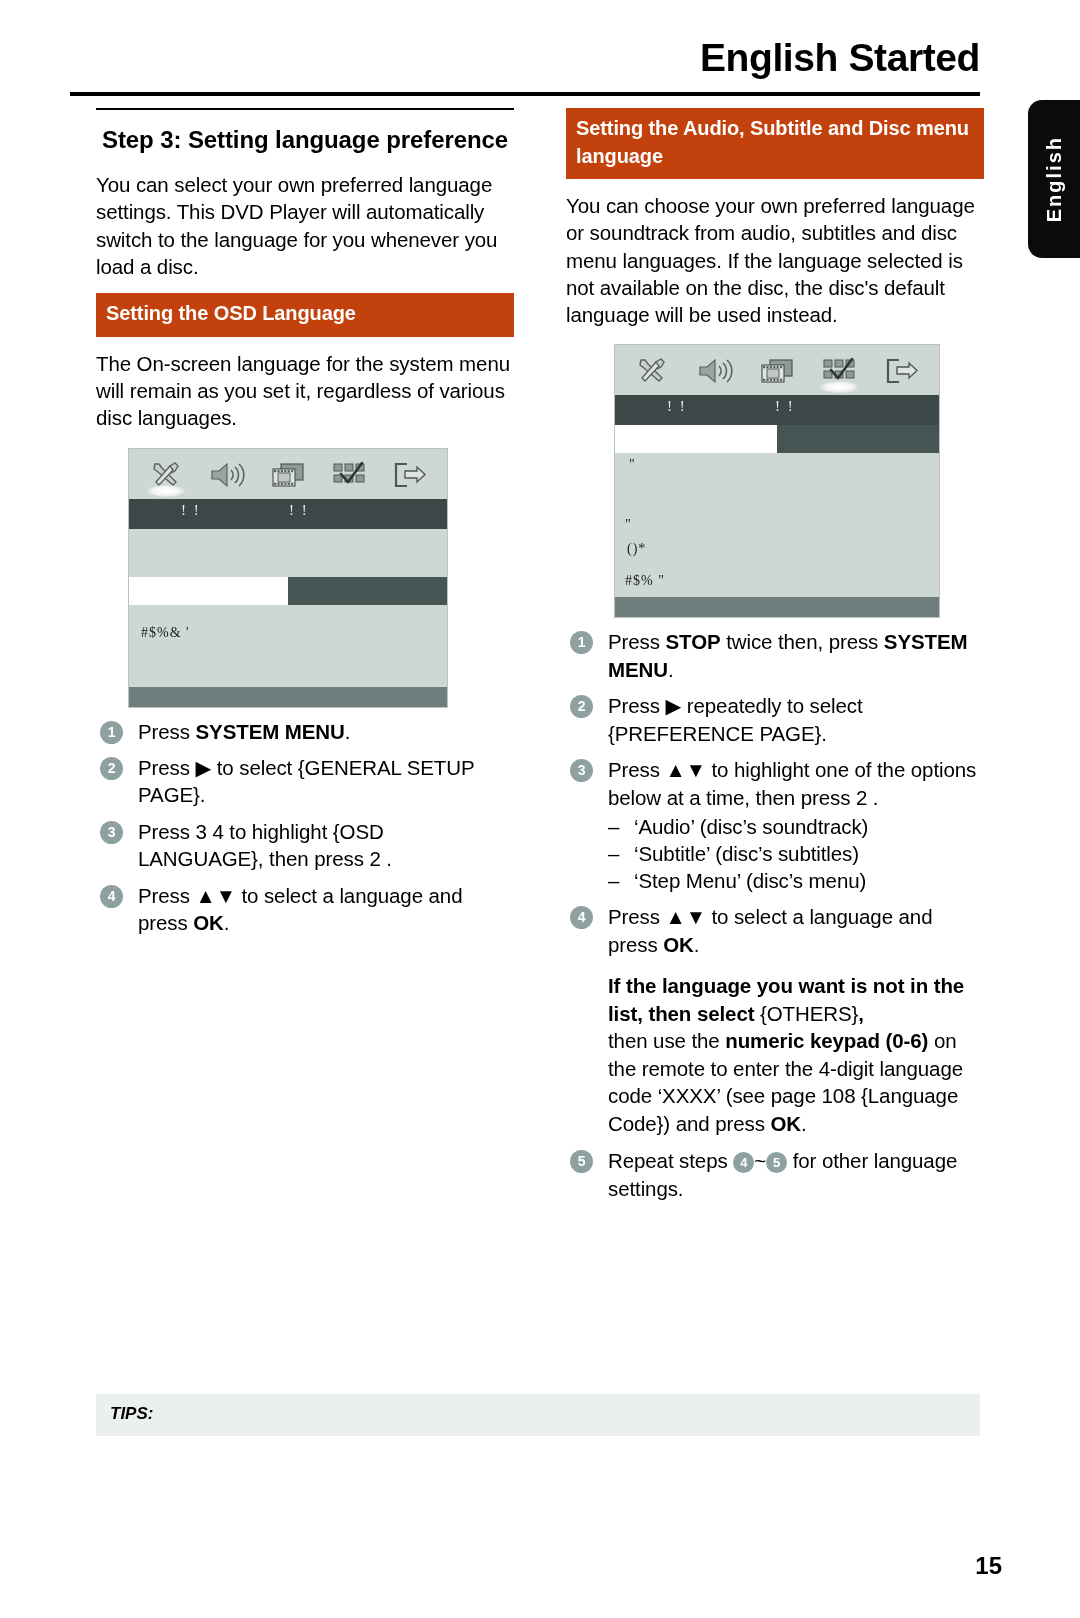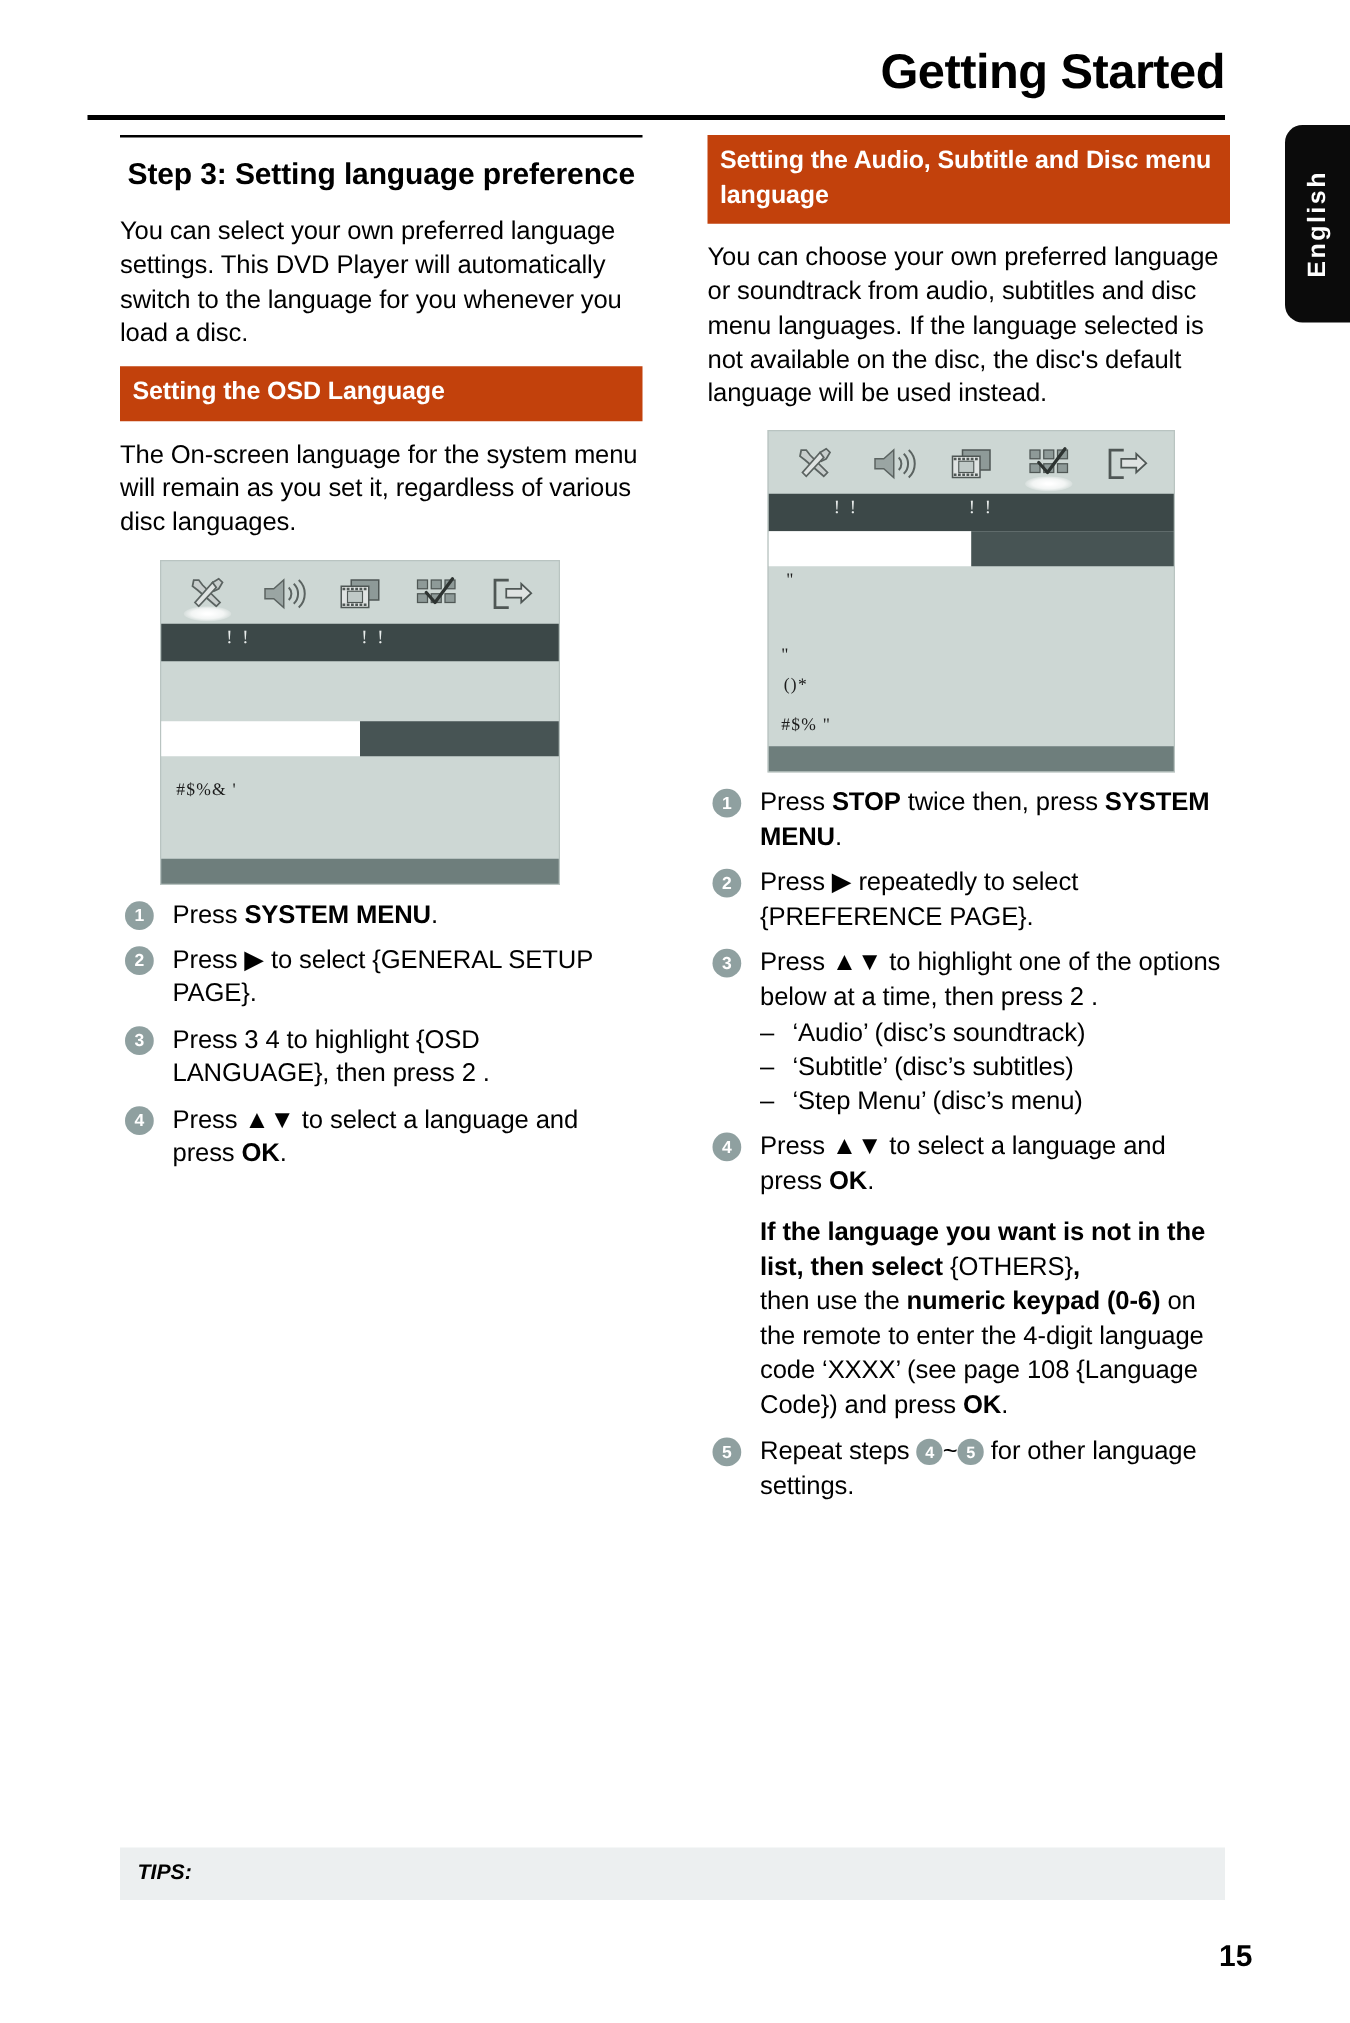--- a/index.html
+++ b/index.html
@@ -234,21 +234,21 @@
     font-size: 20.5px;
     line-height: 1.34;
     margin: 14px 0 10px 42px;
     letter-spacing: -0.1px;
   }
 
   
   .tips {
     position: absolute;
     left: 96px;
-    top: 1478px;
+    top: 1394px;
     width: 884px;
     background: #eceff0;
     padding: 10px 0 12px 0;
     display: flex;
   }
   .tips-label {
     width: 128px;
     padding-left: 14px;
     box-sizing: border-box;
     font-size: 17px;
@@ -262,21 +262,21 @@
     right: 78px;
     top: 1552px;
     font-size: 24px;
     font-weight: bold;
   }
 </style>
 </head>
 <body>
 
 <div class="page-header">
-  <div class="title">Getting Started</div>
+  <div class="title">English Started</div>
 </div>
 <div class="header-rule"></div>
 
 <div class="lang-tab">
   <span>English</span>
 </div>
 
 <div class="col col-left">
   <div class="hr-thin"></div>
 

